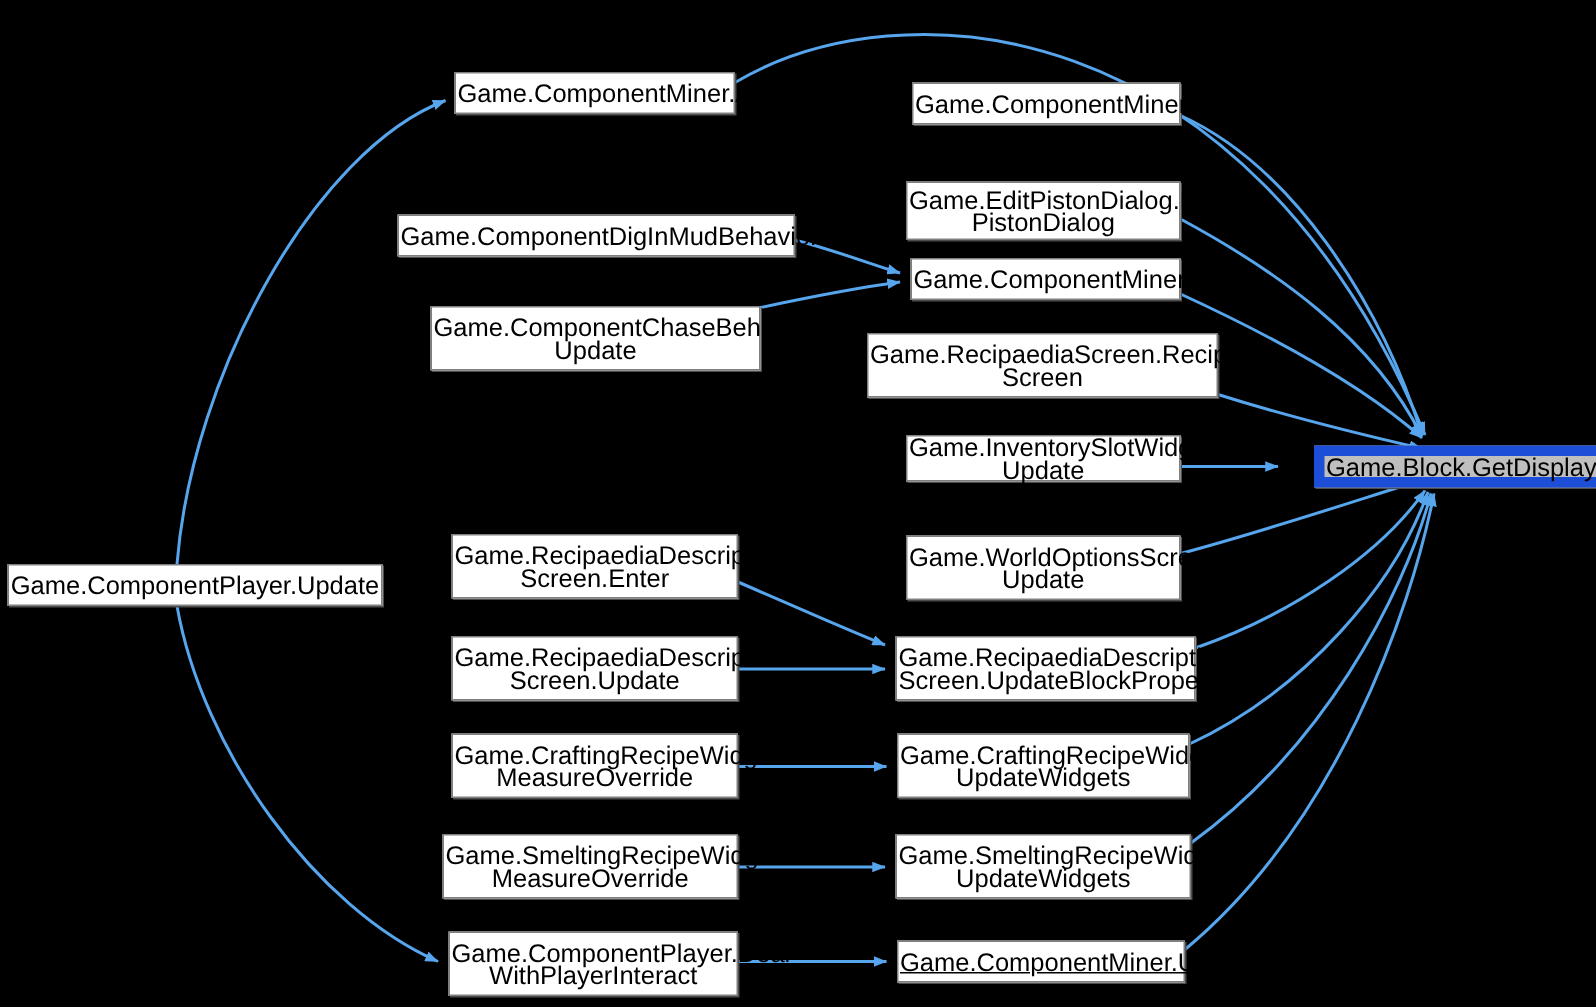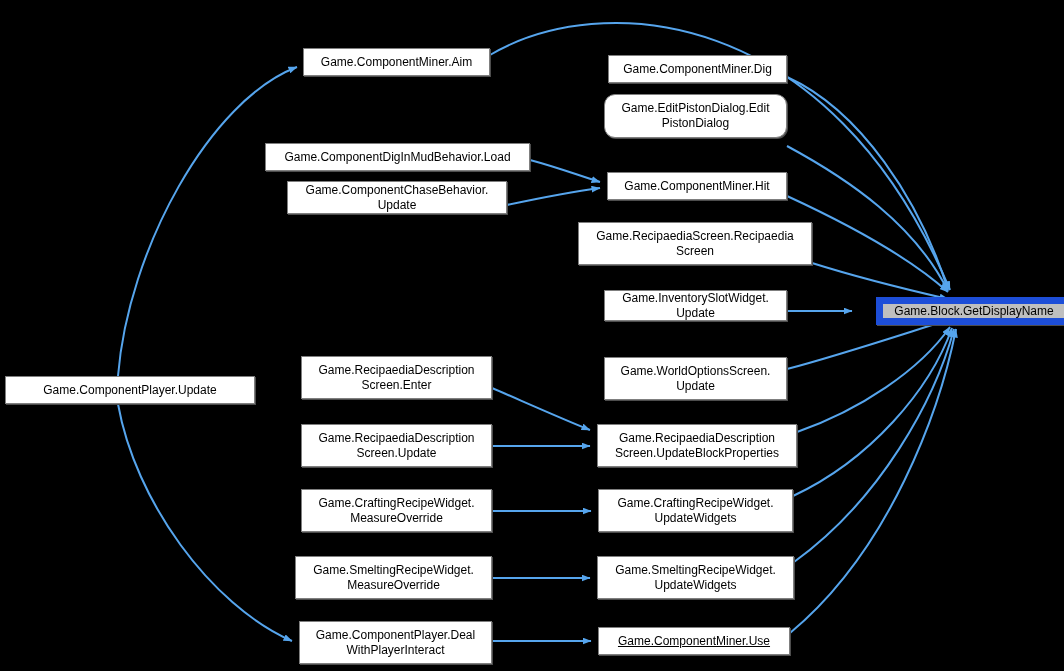--- a/index.html
+++ b/index.html
@@ -34,25 +34,25 @@
     position: absolute;
     box-sizing: border-box;
     background: #ffffff;
     border: 1px solid #7f7f7f;
     box-shadow: 1px 1px 0 0 #4d4d4d;
     display: flex;
     align-items: center;
     justify-content: flex-start;
     text-align: center;
     color: #000000;
-    font-size: 12px;
+    font-size: 17px;
     line-height: 15px;
     letter-spacing: 0px;
     white-space: pre-line;
-    padding: 0 8px;
+    padding: 0 1px;
   }
   .node.target {
     background: #bfbfbf;
     border: 7px solid #1d4ed8;
     margin-left: 16px;
   }
   .node-label {
     display: block;
     width: 100%;
     white-space: pre-line;
@@ -90,34 +90,34 @@
         <path d="M 793,496 C 870,460 930,390 952,328" fill="none" stroke="#56a5ed" stroke-width="2" marker-end="url(#arrowhead)"></path>
         <path d="M 794,562 C 880,500 935,400 954,329" fill="none" stroke="#56a5ed" stroke-width="2" marker-end="url(#arrowhead)"></path>
         <path d="M 790,633 C 890,550 940,410 956,329" fill="none" stroke="#56a5ed" stroke-width="2" marker-end="url(#arrowhead)"></path>
       </g>
   </svg>
 
   <div id="node-layer">
       <div class="node" style="left: 5px; top: 376px; width: 250px; height: 28px;"><span class="node-label">Game.ComponentPlayer.Update</span></div>
       <div class="node" style="left: 303px; top: 48px; width: 187px; height: 28px;"><span class="node-label">Game.ComponentMiner.Aim</span></div>
       <div class="node" style="left: 265px; top: 143px; width: 265px; height: 28px;"><span class="node-label">Game.ComponentDigInMudBehavior.Load</span></div>
-      <div class="node" style="left: 287px; top: 181px; width: 220px; height: 33px;"><span class="node-label">Game.ComponentChaseBehavior.
+      <div class="node" style="left: 287px; top: 204px; width: 220px; height: 43px;"><span class="node-label">Game.ComponentChaseBehavior.
 Update</span></div>
       <div class="node" style="left: 301px; top: 356px; width: 191px; height: 43px;"><span class="node-label">Game.RecipaediaDescription
 Screen.Enter</span></div>
       <div class="node" style="left: 301px; top: 424px; width: 191px; height: 43px;"><span class="node-label">Game.RecipaediaDescription
 Screen.Update</span></div>
       <div class="node" style="left: 301px; top: 489px; width: 191px; height: 43px;"><span class="node-label">Game.CraftingRecipeWidget.
 MeasureOverride</span></div>
       <div class="node" style="left: 295px; top: 556px; width: 197px; height: 43px;"><span class="node-label">Game.SmeltingRecipeWidget.
 MeasureOverride</span></div>
       <div class="node" style="left: 299px; top: 621px; width: 193px; height: 43px;"><span class="node-label">Game.ComponentPlayer.Deal
 WithPlayerInteract</span></div>
       <div class="node" style="left: 608px; top: 55px; width: 179px; height: 28px;"><span class="node-label">Game.ComponentMiner.Dig</span></div>
-      <div class="node" style="left: 604px; top: 94px; width: 183px; height: 44px; border-radius: 11px;"><span class="node-label">Game.EditPistonDialog.Edit
+      <div class="node" style="left: 604px; top: 121px; width: 183px; height: 39px;"><span class="node-label">Game.EditPistonDialog.Edit
 PistonDialog</span></div>
       <div class="node" style="left: 607px; top: 172px; width: 180px; height: 28px;"><span class="node-label">Game.ComponentMiner.Hit</span></div>
       <div class="node" style="left: 578px; top: 222px; width: 234px; height: 43px;"><span class="node-label">Game.RecipaediaScreen.Recipaedia
 Screen</span></div>
       <div class="node" style="left: 604px; top: 290px; width: 183px; height: 31px;"><span class="node-label">Game.InventorySlotWidget.
 Update</span></div>
       <div class="node" style="left: 604px; top: 357px; width: 183px; height: 43px;"><span class="node-label">Game.WorldOptionsScreen.
 Update</span></div>
       <div class="node" style="left: 597px; top: 424px; width: 200px; height: 43px;"><span class="node-label">Game.RecipaediaDescription
 Screen.UpdateBlockProperties</span></div>

